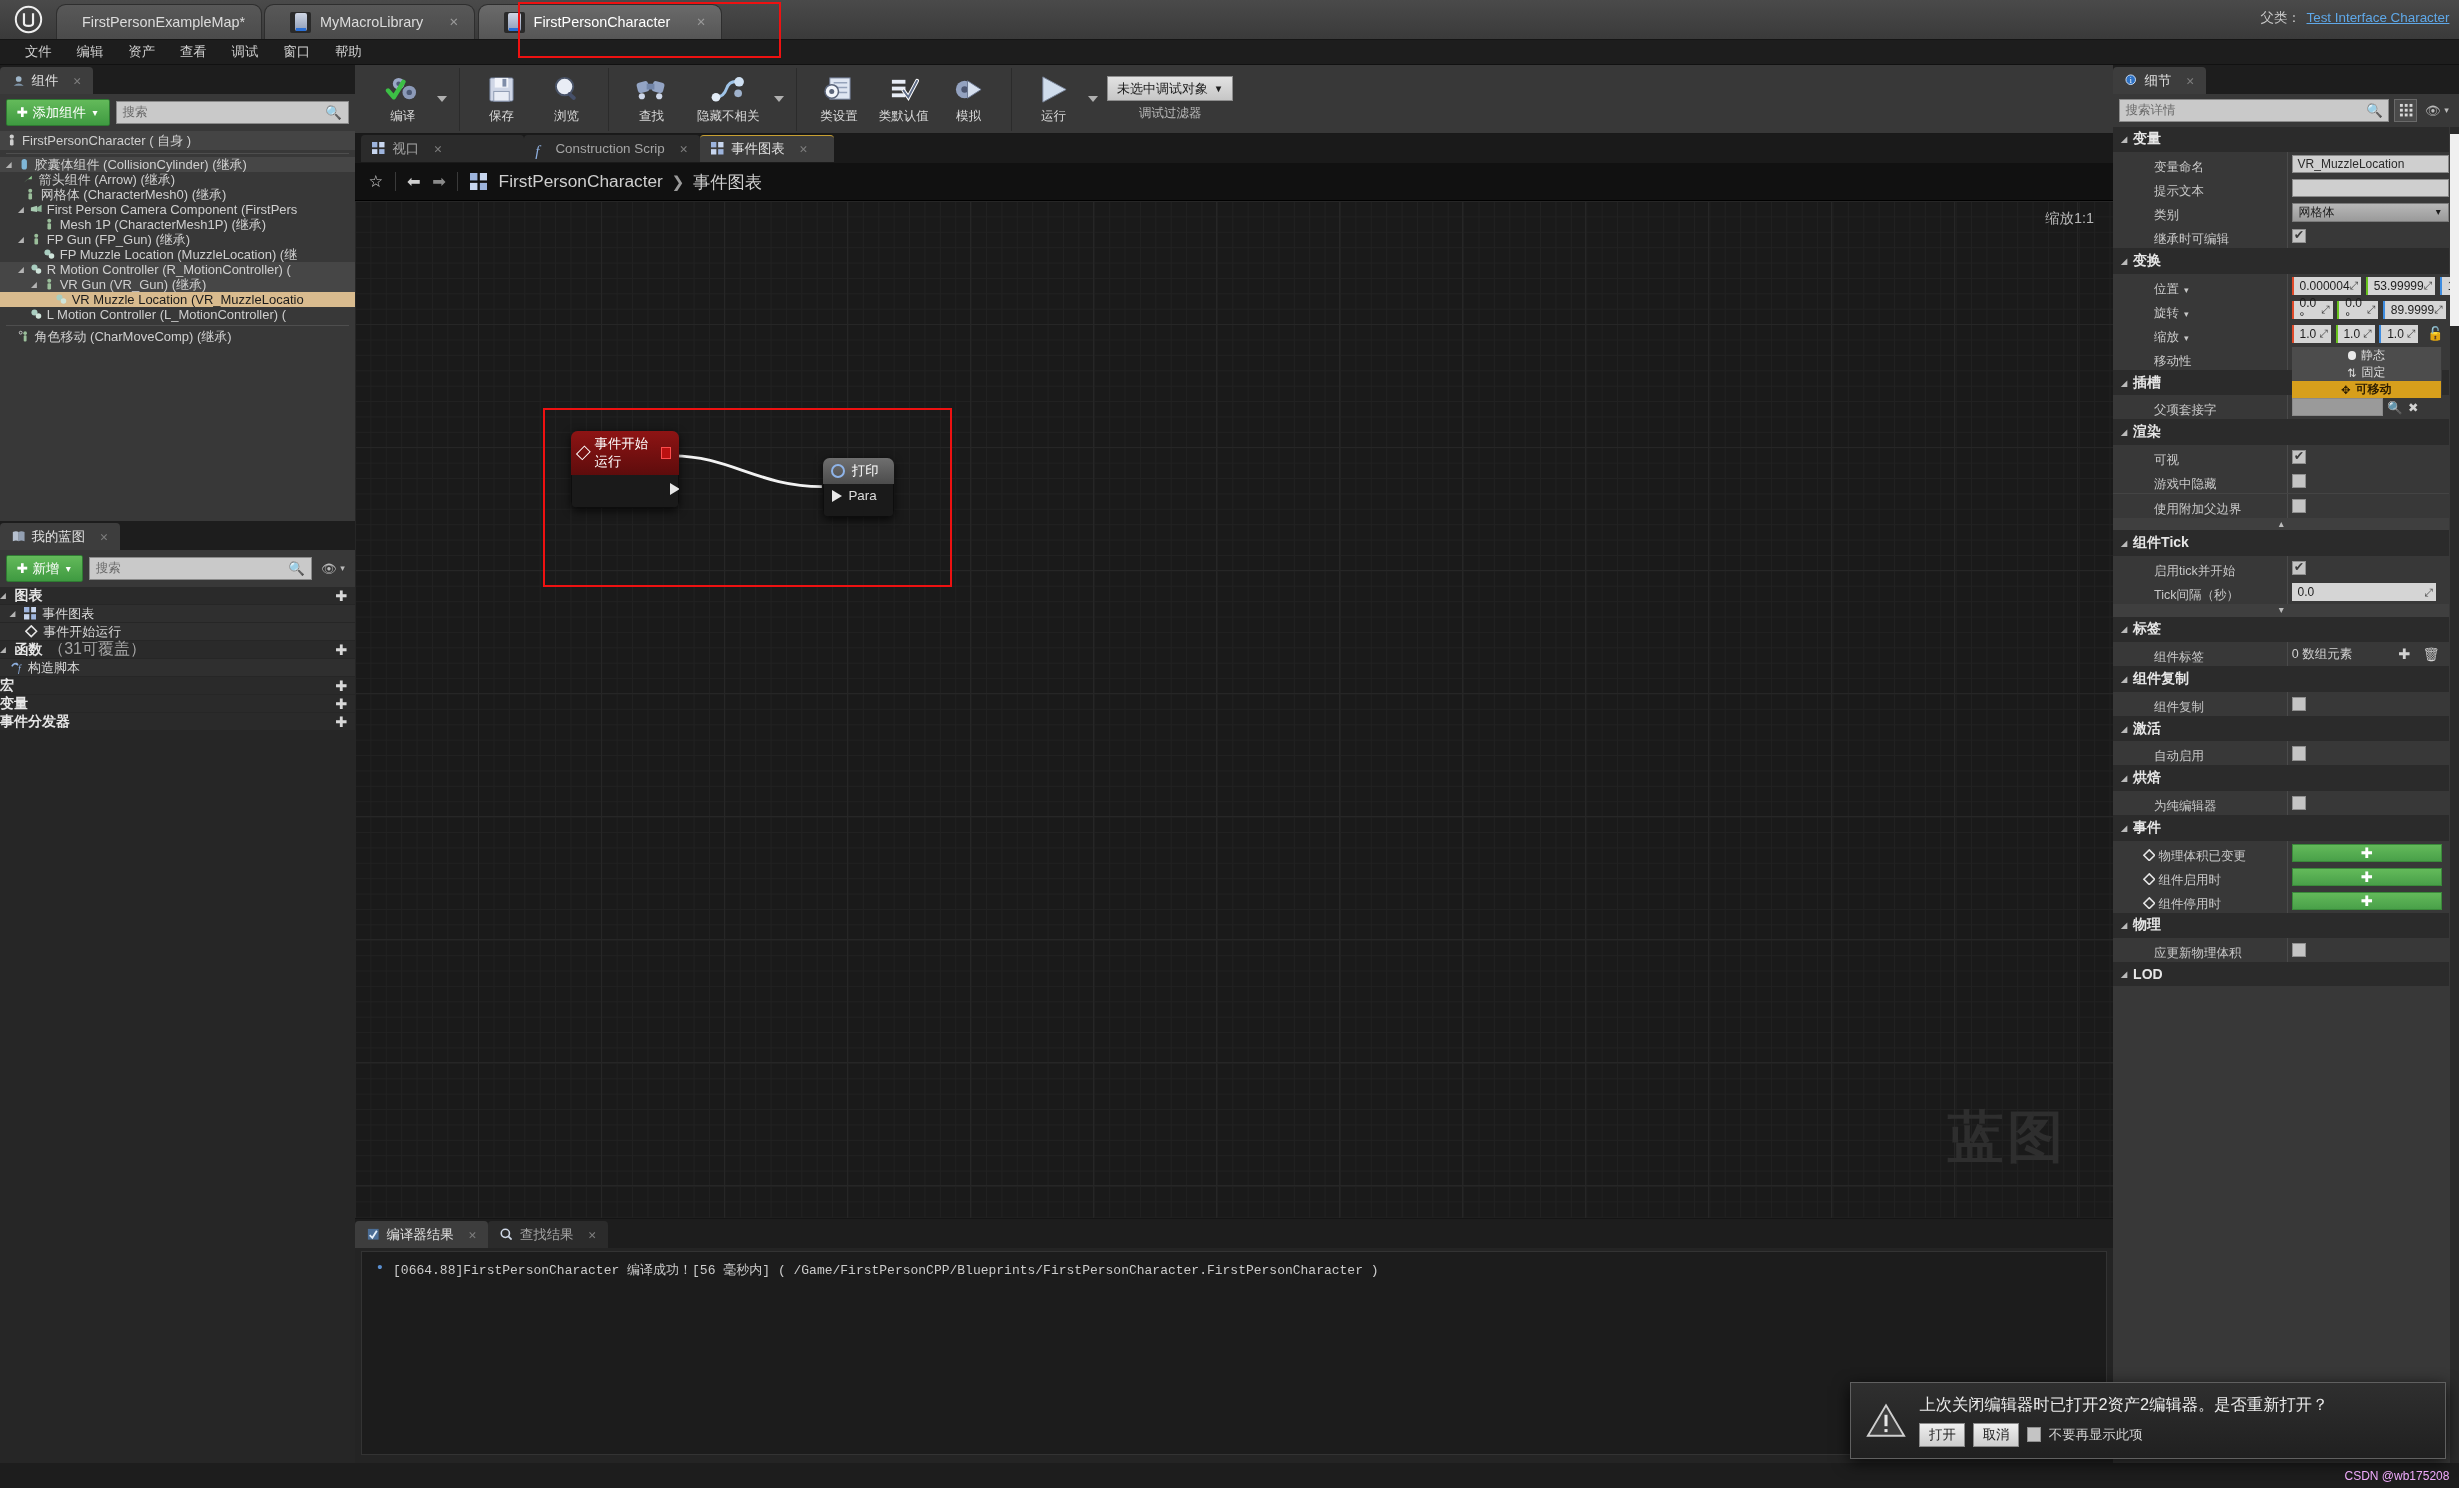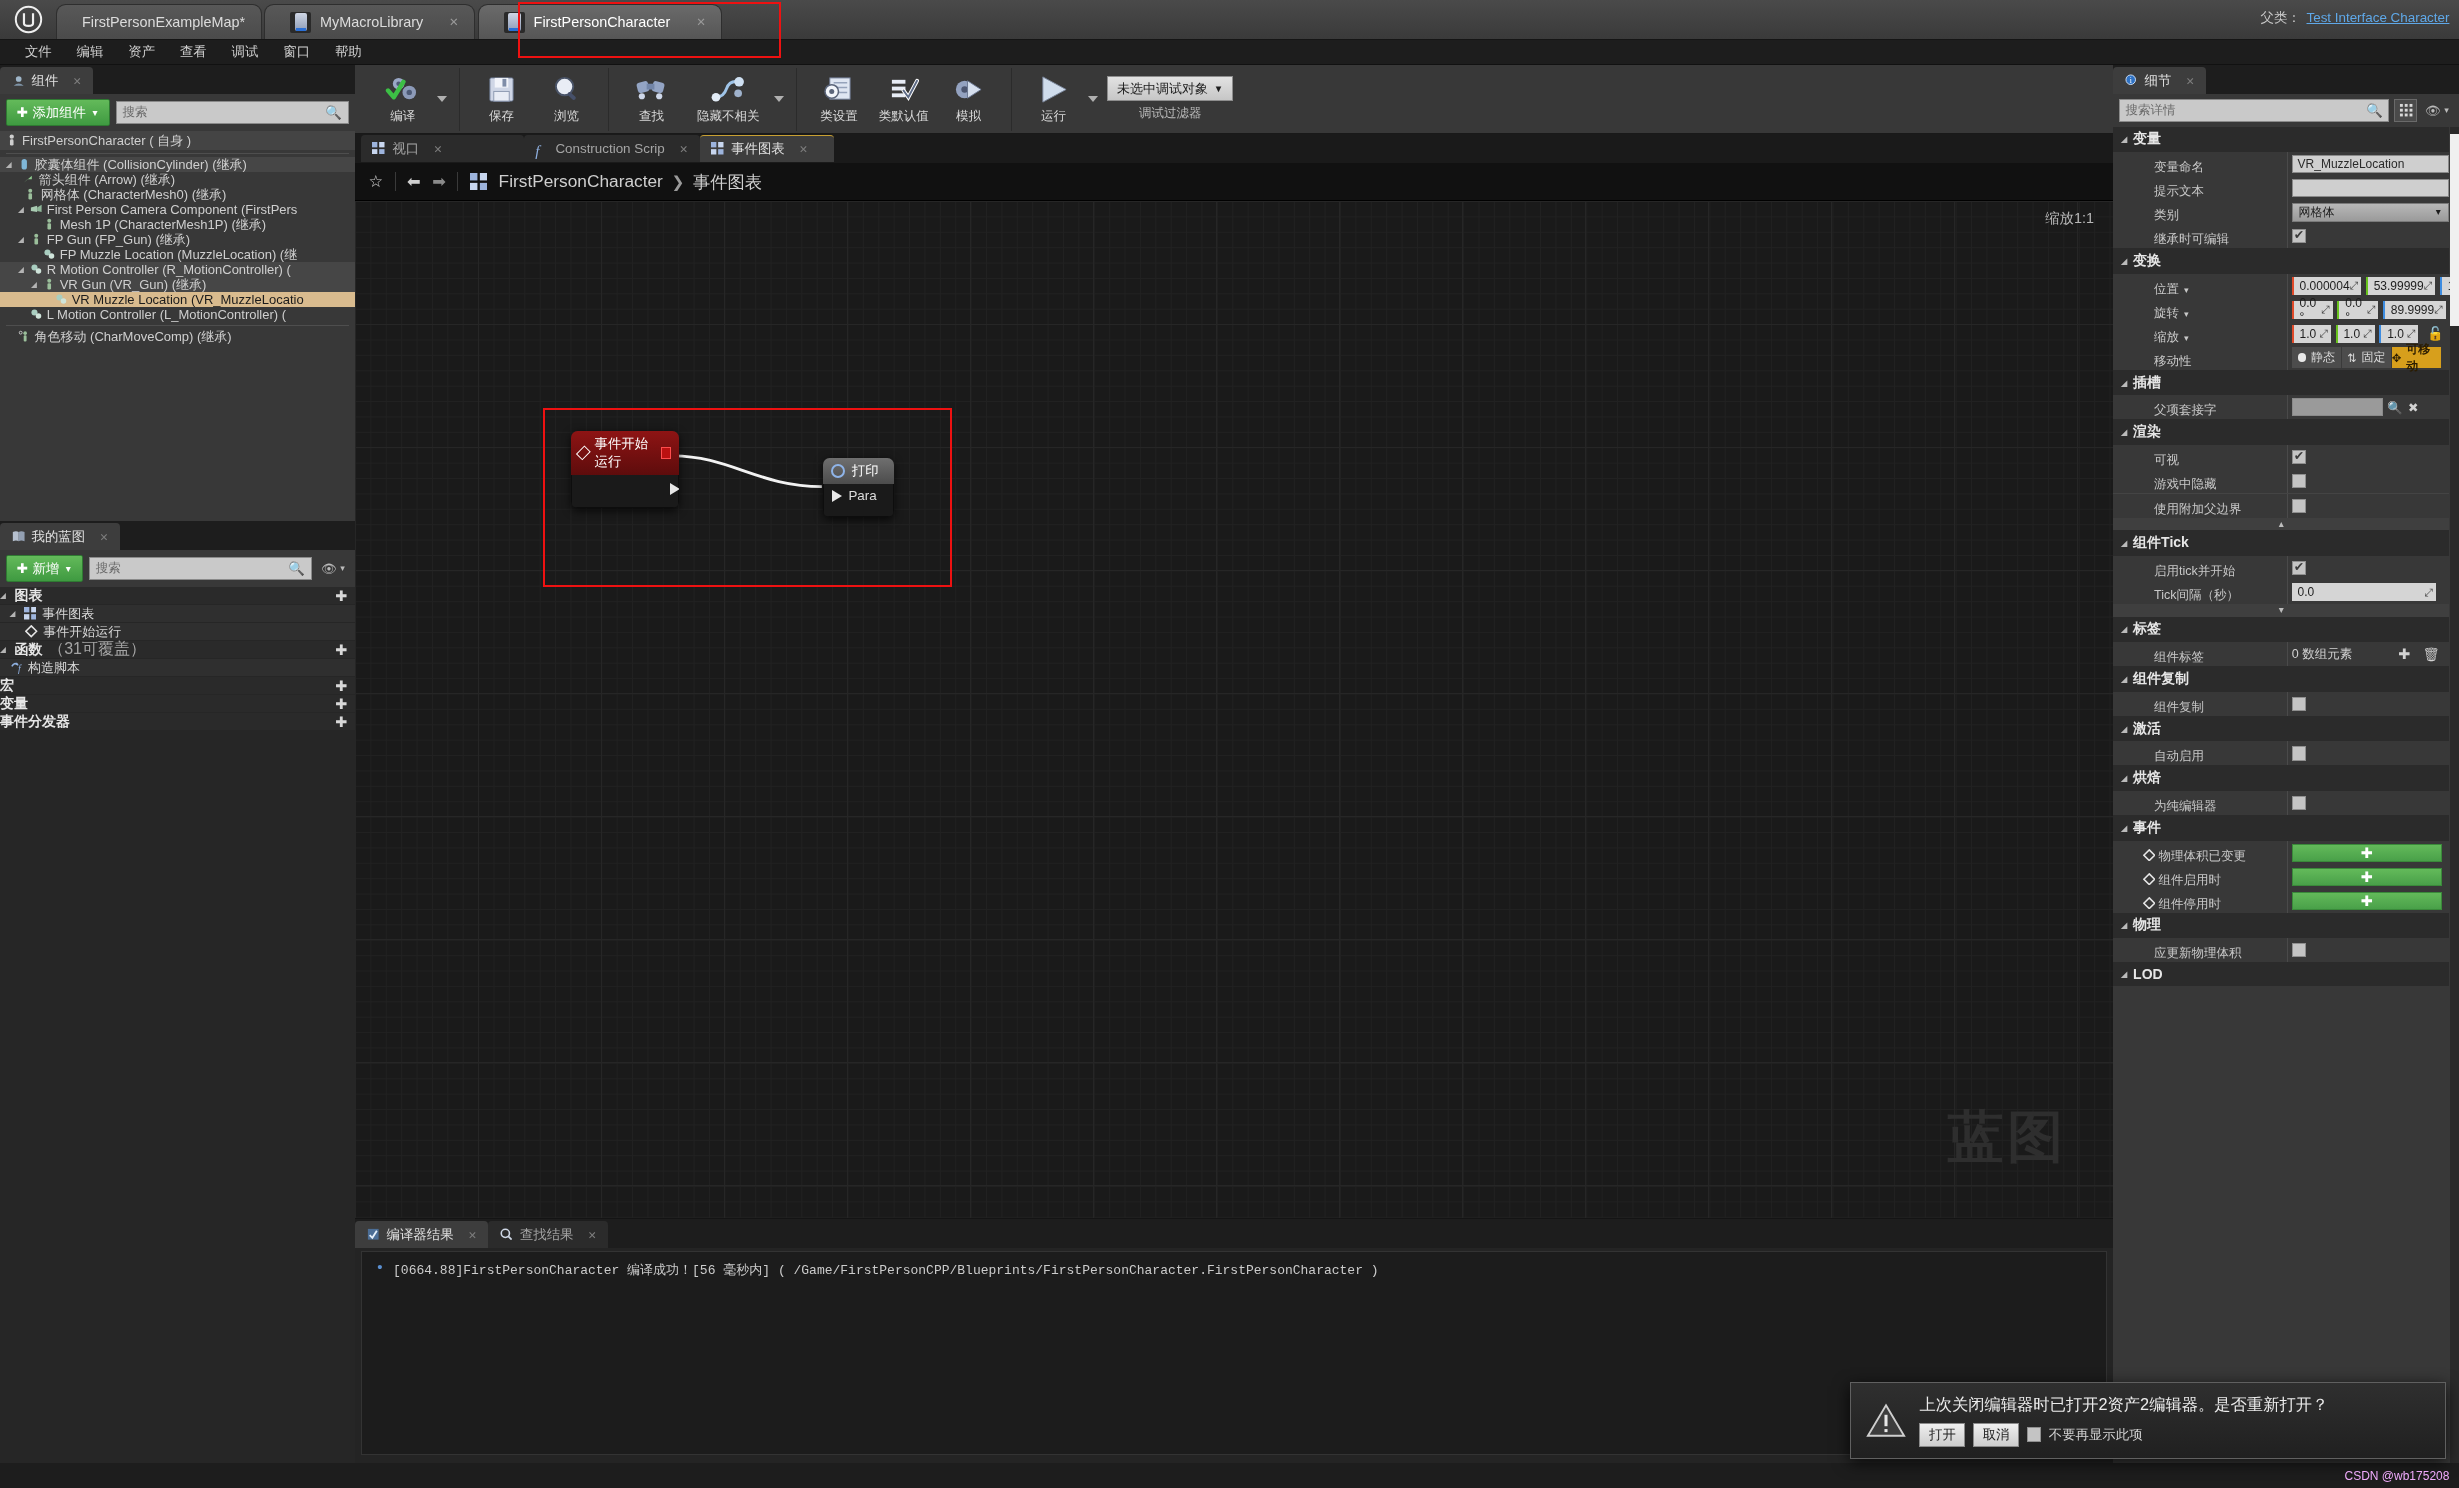--- a/index.html
+++ b/index.html
@@ -906,21 +906,21 @@
                       <span class="sp">⤢</span>
                     </div>
                   </div>
                 </div>
                 <span style="color: rgb(207, 207, 207); font-size: 13.4px; padding-right: 5.8px;">🔓</span>
               </div>
             </div>
             <div class="prow">
               <div class="plabel">移动性</div>
               <div class="pval">
-                <div class="mobility" style="margin-right: 7.7px;">
+                <div class="mobility" style="margin-right: 7.7px; flex-direction: column;">
                   <div class="mob">
                     <span><span style="display:inline-block;width:8.6px;height:8.6px;border-radius:50%;background:#e8e8e8"></span></span>
                     <span>静态</span>
                   </div>
                   <div class="mob">
                     <span><span style="font-size:11.5px">⇅</span></span>
                     <span>固定</span>
                   </div>
                   <div class="mob on">
                     <span><span style="font-size:11.5px">✥</span></span>

